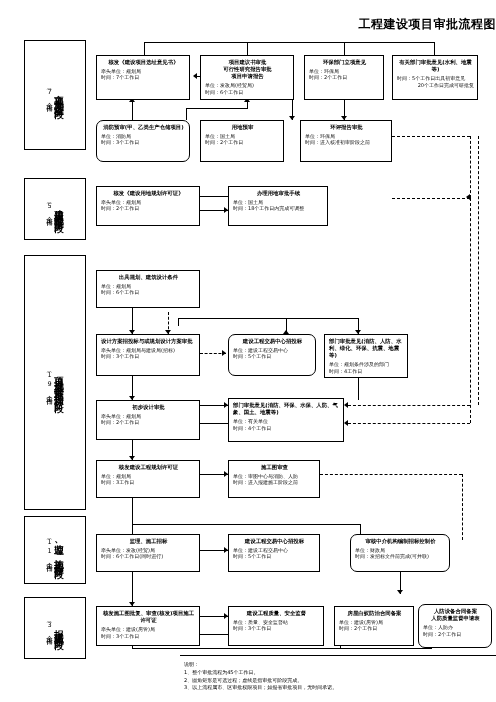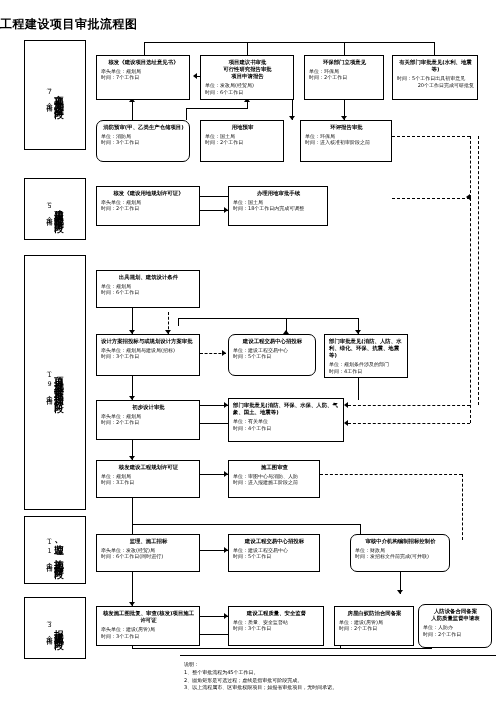--- a/index.html
+++ b/index.html
@@ -4,21 +4,21 @@
 <style>
   html,body{margin:0;padding:0;background:#fff;}
   body{
     width:496px;height:702px;position:relative;overflow:hidden;
     font-family:"DejaVu Sans","Liberation Sans",sans-serif;
     color:#000;
   }
   #stage{position:absolute;left:0;top:0;width:496px;height:702px;}
 
   .title{
-    position:absolute;left:0;top:16px;width:496px;text-align:left;
+    position:absolute;left:0;top:16px;width:496px;text-align:right;
     font-size:12px;font-weight:bold;letter-spacing:.5px;
   }
 
   
   .phase{
     position:absolute;border:1.3px solid #000;box-sizing:border-box;
     display:flex;flex-direction:row-reverse;align-items:center;justify-content:center;
     gap:2px;
   }
   .phase .pname{

